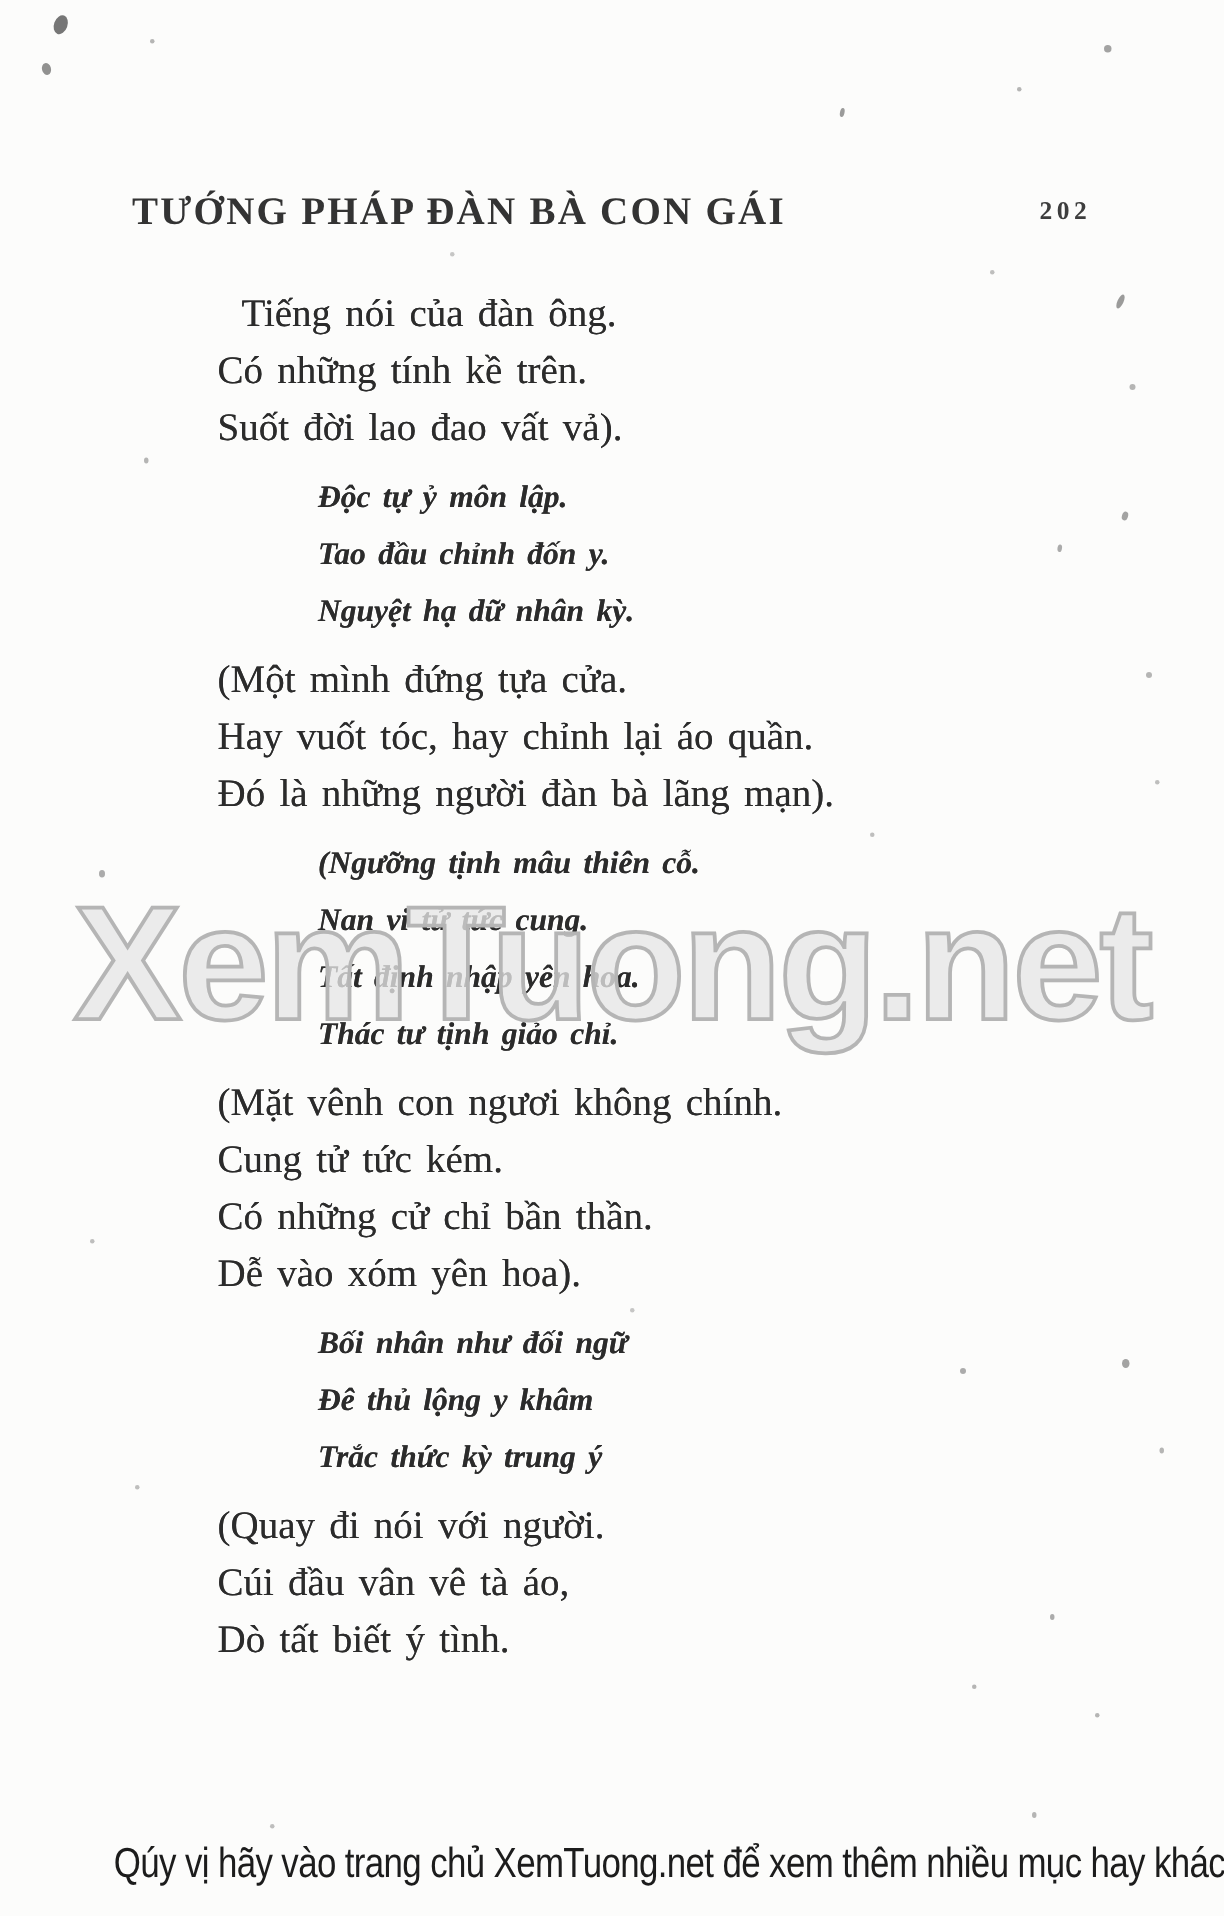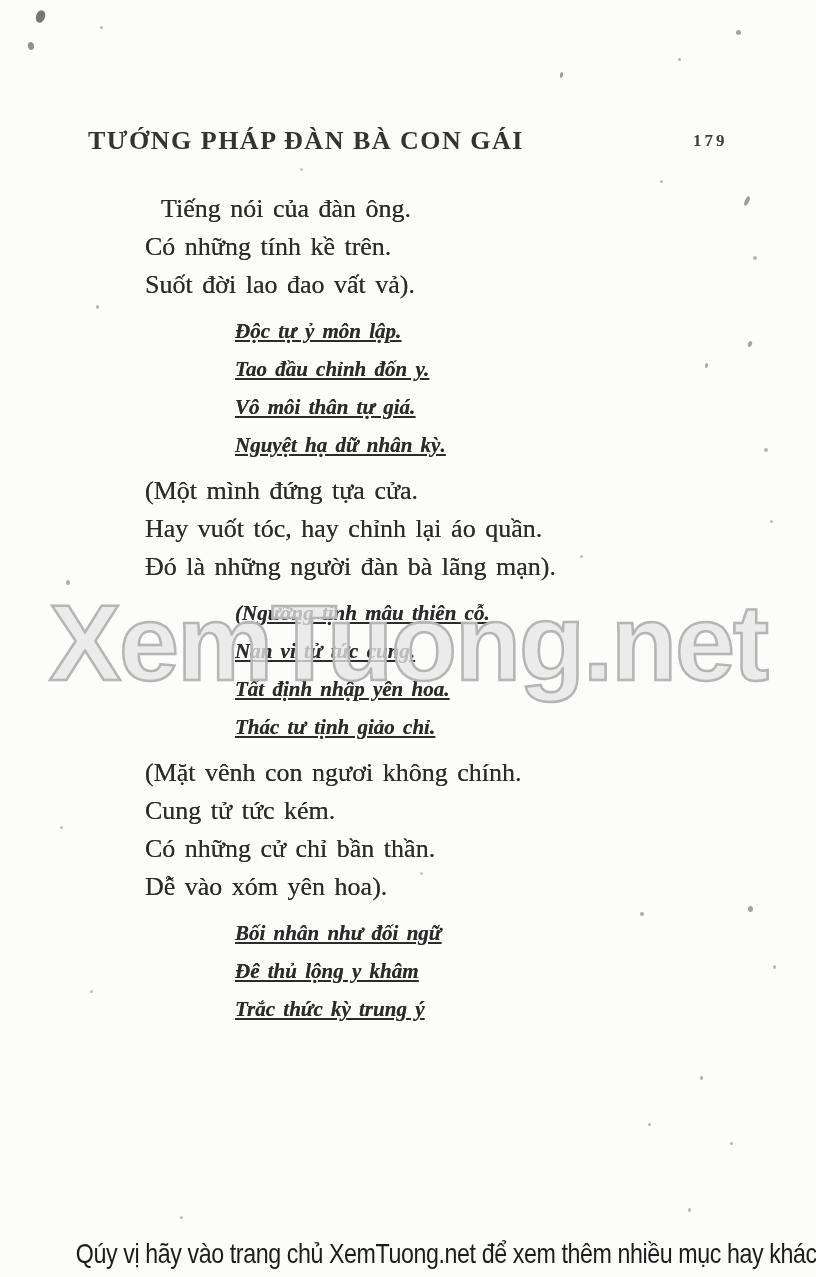--- a/index.html
+++ b/index.html
@@ -24,69 +24,68 @@
   .poem{
     position:absolute;left:145px;top:190px;width:600px;
     color:var(--ink,#2b2b2b);
   }
   .block{margin:0 0 8px 0;}
   .line{
     font-size:26px;line-height:38px;white-space:nowrap;
     word-spacing:3px;font-weight:500;
     text-shadow:0 0 .4px rgba(40,40,40,.8);
   }
-  .block.italic{margin-left:90px;text-decoration:underline;}
+  .block.italic{margin-left:67px;}
   .block.italic .line{
     font-style:italic;font-size:21px;font-weight:600;
   }
   .line.indent-first{padding-left:16px;}
   
   .watermark{
     position:absolute;left:50%;top:642px;transform:translate(-50%,-50%);
     font-family:"Liberation Sans",sans-serif;
     font-size:108px;font-weight:700;letter-spacing:-2px;white-space:nowrap;
     color:rgba(255,255,255,0.55);
     -webkit-text-stroke:2.5px var(--wm,#b5b5b5);
     text-shadow:0 0 1px rgba(170,170,170,.5);
     z-index:5;pointer-events:none;
   }
   
   .footer{
-    position:absolute;left:0;top:1226px;width:705px;text-align:right;z-index:6;margin-top:12px;
+    position:absolute;left:0;top:1226px;width:705px;text-align:right;z-index:6;
   }
   .footer-text{
     display:inline-block;
     font-family:"Liberation Sans",sans-serif;
     font-size:28px;font-weight:500;white-space:nowrap;
     color:var(--footer-ink,#1c1c1c);
     transform:scaleX(0.83);transform-origin:center;
     letter-spacing:-0.5px;
   }
   
   .speck{position:absolute;background:#4a4a4a;border-radius:50%;pointer-events:none;}
 </style>
 </head>
 <body style="--paper: #fcfcfb; --ink: #2b2b2b; --header-ink: #333333; --wm: #b5b5b5; --footer-ink: #1c1c1c;">
 
 <div class="page">
 
   <div class="header-title">TƯỚNG PHÁP ĐÀN BÀ CON GÁI</div>
 
-  <div class="page-number">179</div>
+  <div class="page-number">202</div>
 
   <div class="poem" id="poem">
       <div class="block">
         <div class="line indent-first">Tiếng nói của đàn ông.</div>
         <div class="line">Có những tính kề trên.</div>
         <div class="line">Suốt đời lao đao vất vả).</div>
       </div>
       <div class="block italic">
         <div class="line">Độc tự ỷ môn lập.</div>
         <div class="line">Tao đầu chỉnh đốn y.</div>
-        <div class="line">Vô môi thân tự giá.</div>
         <div class="line">Nguyệt hạ dữ nhân kỳ.</div>
       </div>
       <div class="block">
         <div class="line">(Một mình đứng tựa cửa.</div>
         <div class="line">Hay vuốt tóc, hay chỉnh lại áo quần.</div>
         <div class="line">Đó là những người đàn bà lãng mạn).</div>
       </div>
       <div class="block italic">
         <div class="line">(Ngưỡng tịnh mâu thiên cỗ.</div>
         <div class="line">Nan vi tử tức cung.</div>
@@ -96,20 +95,25 @@
       <div class="block">
         <div class="line">(Mặt vênh con ngươi không chính.</div>
         <div class="line">Cung tử tức kém.</div>
         <div class="line">Có những cử chỉ bần thần.</div>
         <div class="line">Dễ vào xóm yên hoa).</div>
       </div>
       <div class="block italic">
         <div class="line">Bối nhân như đối ngữ</div>
         <div class="line">Đê thủ lộng y  khâm</div>
         <div class="line">Trắc thức kỳ trung ý</div>
+      </div>
+      <div class="block">
+        <div class="line">(Quay đi nói với người.</div>
+        <div class="line">Cúi đầu vân vê tà áo,</div>
+        <div class="line">Dò tất biết ý tình.</div>
       </div>
     </div>
 
   <div class="watermark">XemTuong.net</div>
 
   <div class="footer">
     <span class="footer-text">Qúy vị hãy vào trang chủ XemTuong.net để xem thêm nhiều mục hay khác</span>
   </div>
 
 <div class="speck" style="left: 36px; top: 10px; width: 9px; height: 13px; opacity: 0.75; transform: rotate(20deg);"></div>

